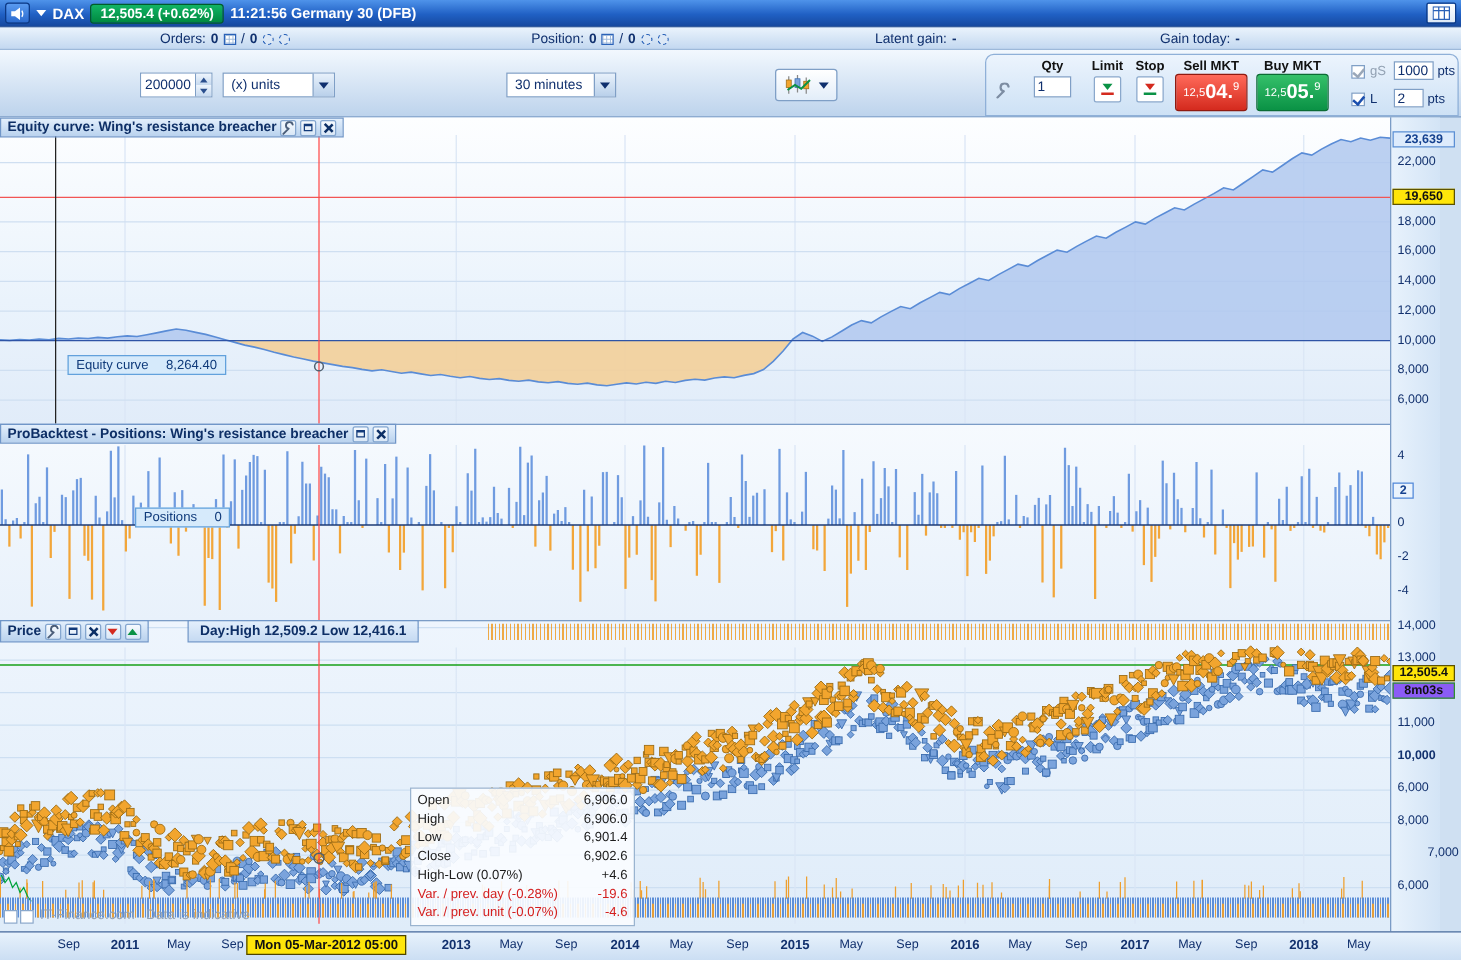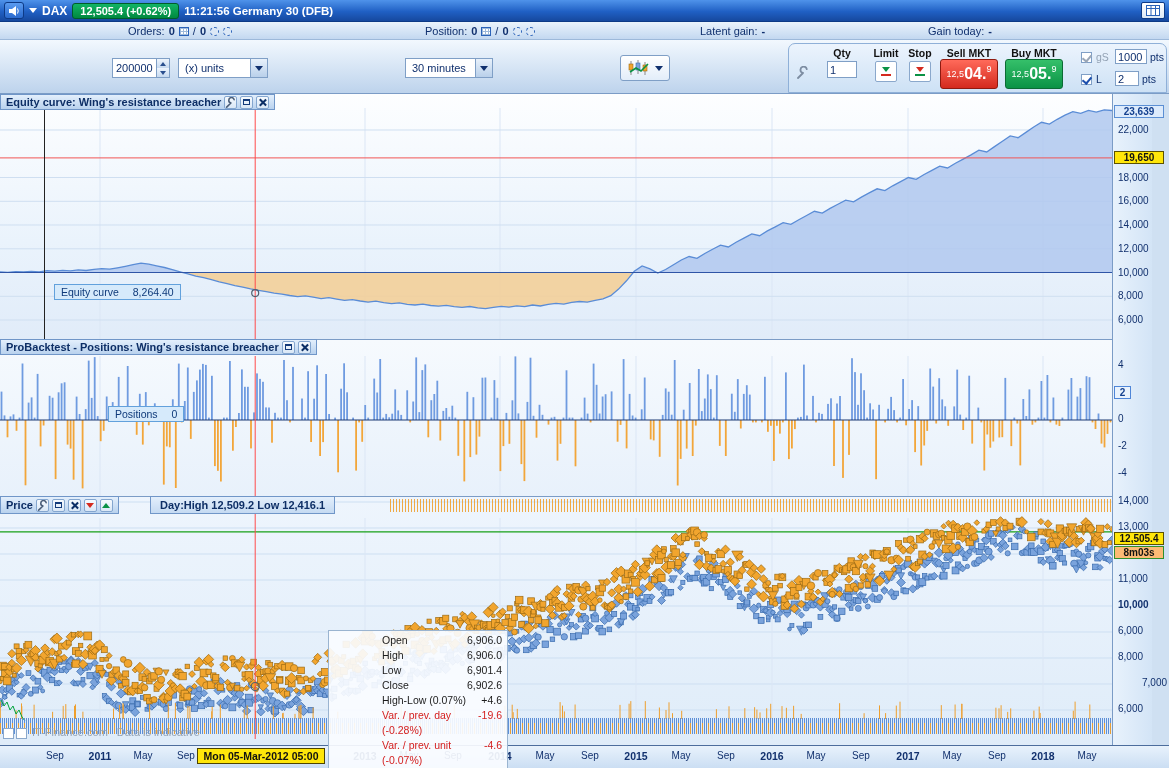--- a/index.html
+++ b/index.html
@@ -99,36 +99,36 @@
     background:repeating-linear-gradient(90deg,rgba(86,138,214,.95) 0 1px,rgba(0,0,0,0) 1px 2px);}
   .strip-orange{position:absolute;left:0;top:723px;width:1112px;height:11px;z-index:2;
     background:repeating-linear-gradient(90deg,rgba(238,159,46,.95) 0 1px,rgba(0,0,0,0) 1px 6px);}
 
   .series-label{position:absolute;display:flex;gap:14px;padding:1px 6px;background:#d6eafb;
     border:1px solid #62a1dc;font-size:10.5px;color:#0f3a7a;z-index:4;white-space:nowrap;}
   #equity-label{left:54px;top:284px;justify-content:flex-end;} #pos-label{left:108px;top:406px;}
 
   .tooltip{position:absolute;left:328px;top:630px;width:180px;background:rgba(250,252,255,.92);
     border:1px solid #9ab4d0;z-index:6;font-size:10.5px;color:#1c1c1c;padding:2px 5px;}
-  .tt-row{display:flex;justify-content:space-between;line-height:15px;gap:8px;margin-left:48px;}
+  .tt-row{display:flex;justify-content:space-between;line-height:15px;gap:8px;}
   .tt-row.neg{color:#d42020;}
 
   .watermark{position:absolute;left:32px;top:726px;font-size:11px;color:#93a2b4;z-index:2;display:flex;gap:9px;}
   .mini-icon{position:absolute;width:11px;height:11px;top:728px;background:#fff;border:1px solid #8aa8cc;z-index:3;cursor:pointer;}
 
   
   .gutter{position:absolute;left:1112px;top:94px;width:40px;height:651px;z-index:2;
     background:linear-gradient(90deg,#e8f2fc,#d3e4f6);border-left:1px solid #7b9cc6;}
   .ytick{position:absolute;left:5px;font-size:10px;color:#12316e;white-space:nowrap;}
   .ytick.b{font-weight:bold;}
   .badge{position:absolute;left:1114px;width:50px;height:13px;line-height:12px;text-align:center;
     font-size:10px;font-weight:bold;z-index:5;border:1px solid;color:#111;}
   .b-blue{background:#ddebfc;border-color:#5b8fd4;color:#15418f;}
   .b-yellow{background:#ffe60a;border-color:#5c5200;}
-  .b-green{background:#fdba74;border-color:#2f8f2f;}
+  .b-green{background:#8b5cf6;border-color:#2f8f2f;}
   .b-pos{width:17px;background:#eaf3fd;border-color:#4f86d8;color:#15418f;}
 
   
   .xaxis{position:absolute;left:0;top:745px;width:1169px;height:23px;
     background:linear-gradient(#e8f2fc,#cbdef3);border-top:1px solid #4c6d9d;z-index:2;}
   .xtick{position:absolute;top:4px;width:40px;text-align:center;font-size:10px;color:#12316e;}
   .xtick.year{font-weight:bold;font-size:10.5px;}
   .xhl{position:absolute;left:197px;top:2px;width:128px;height:16px;background:#ffe60a;border:1px solid #4d4400;
     font-size:10.5px;font-weight:bold;color:#111;display:flex;align-items:center;justify-content:center;z-index:3;white-space:nowrap;}
 </style>

